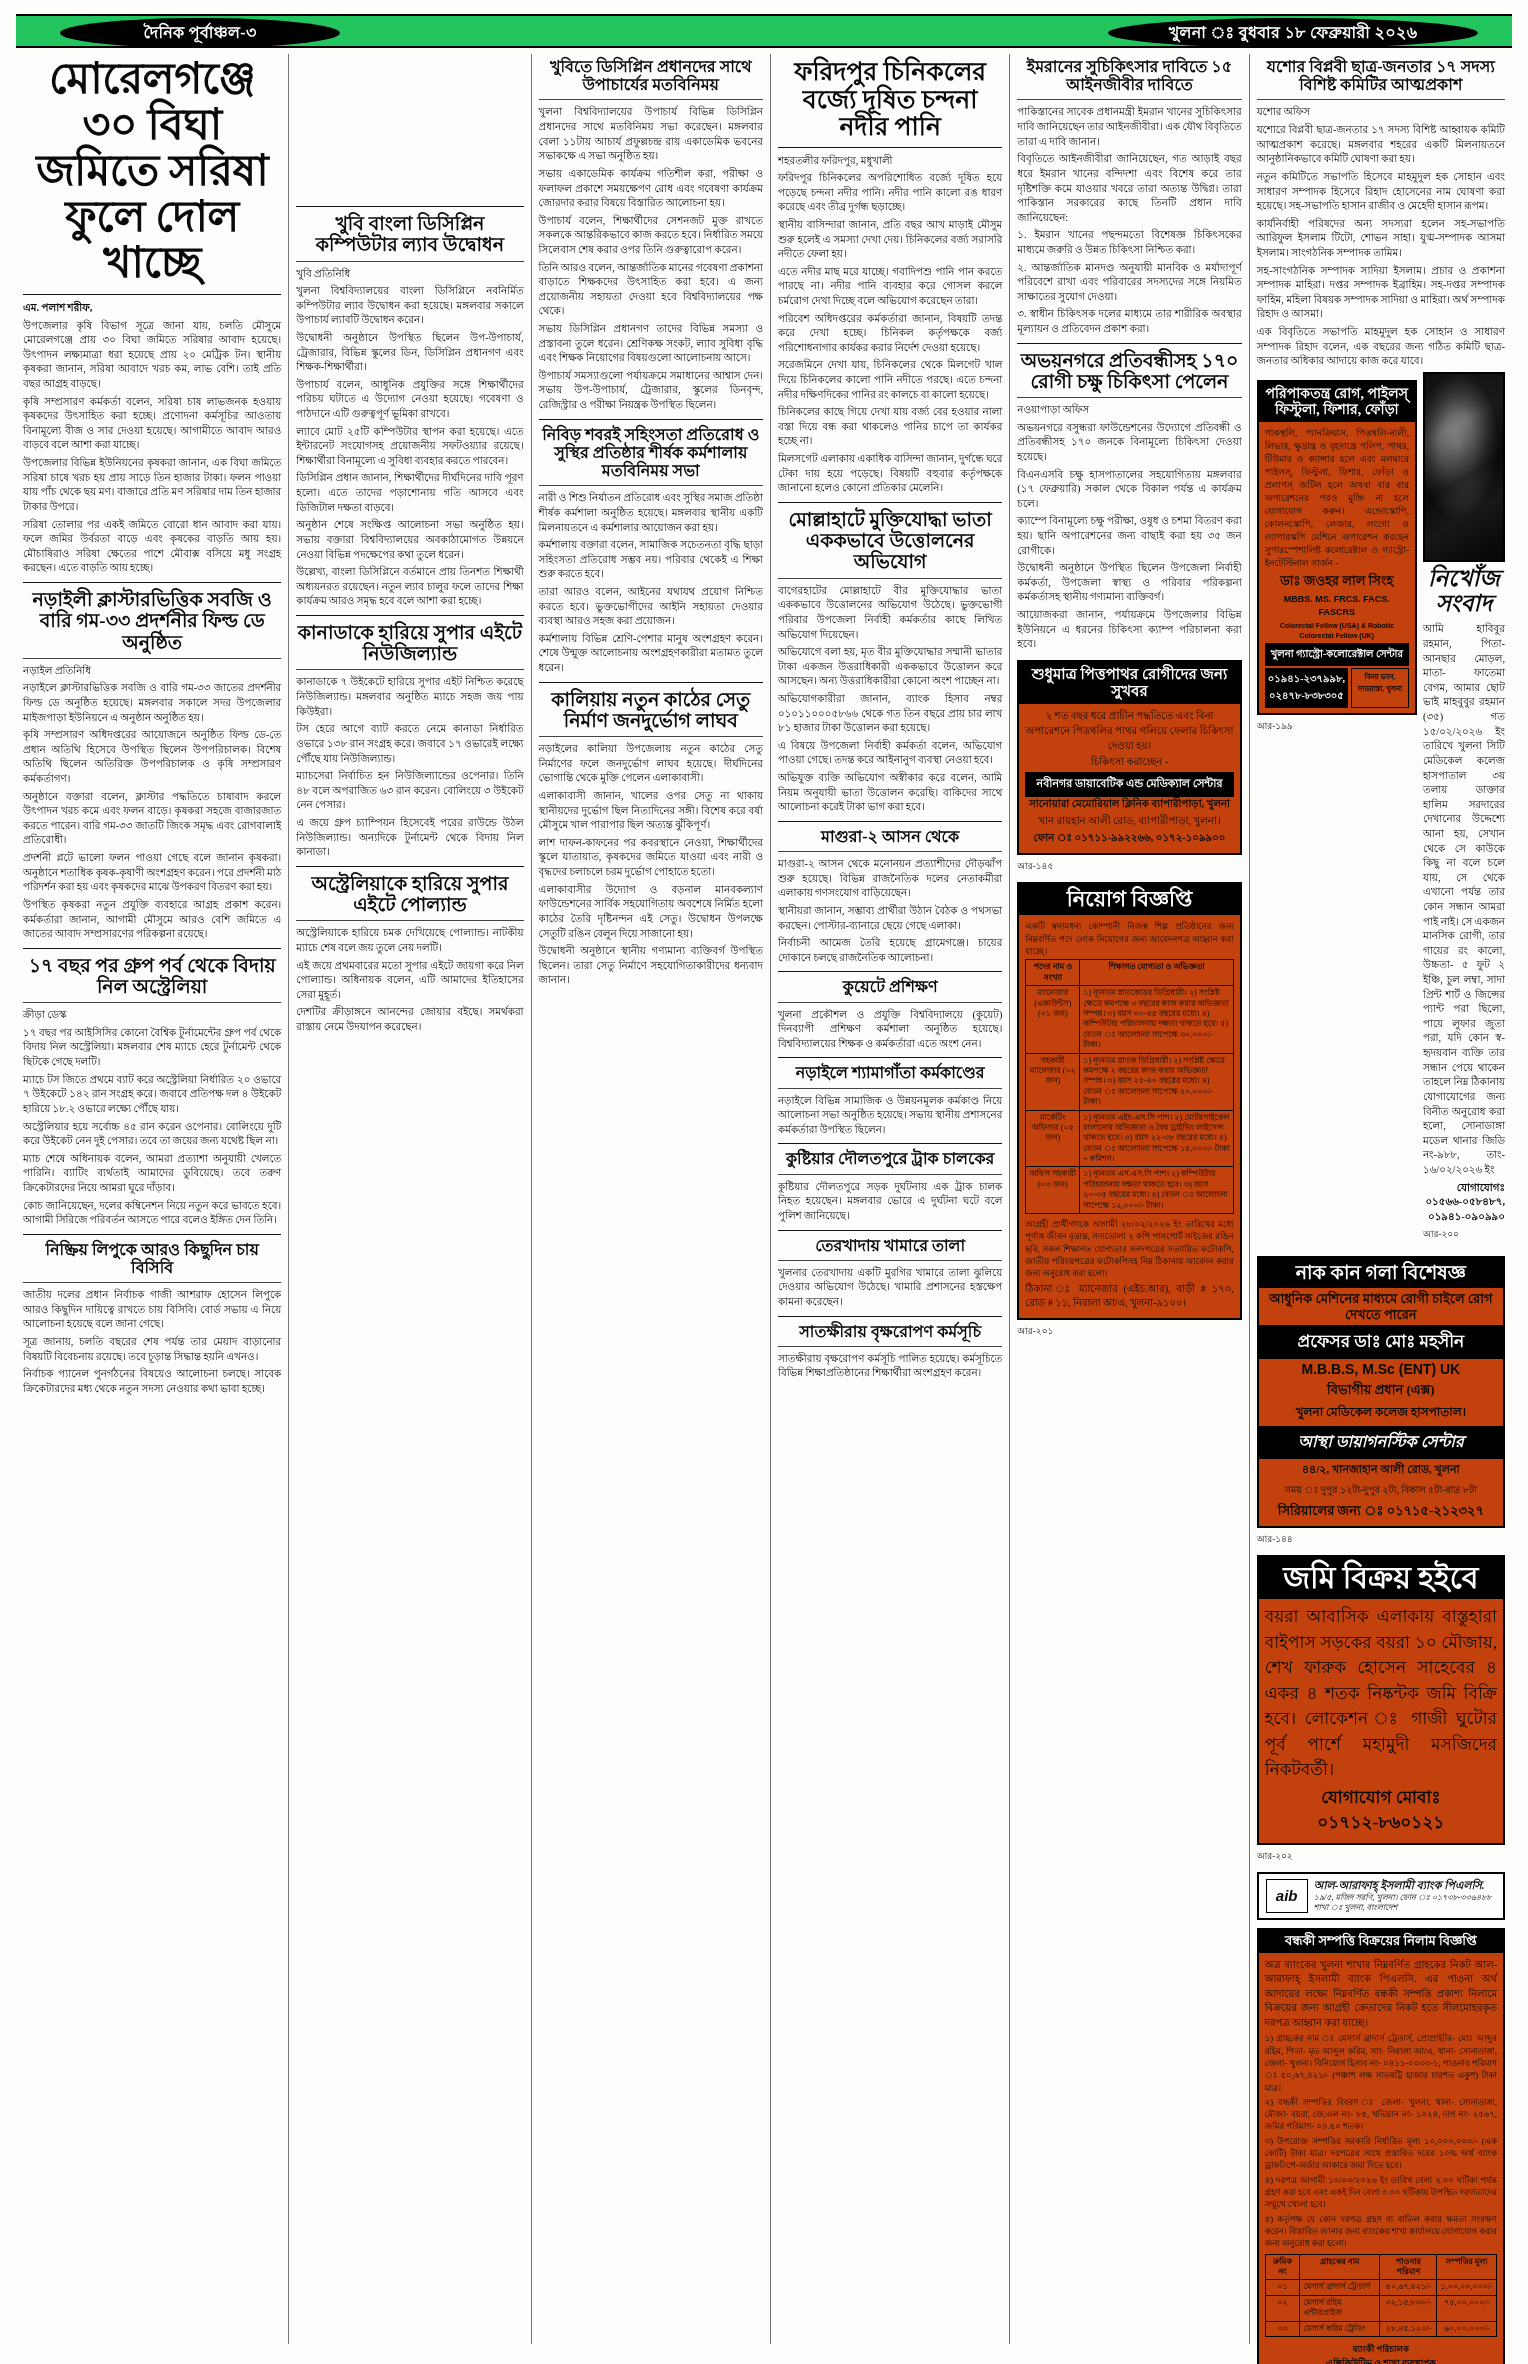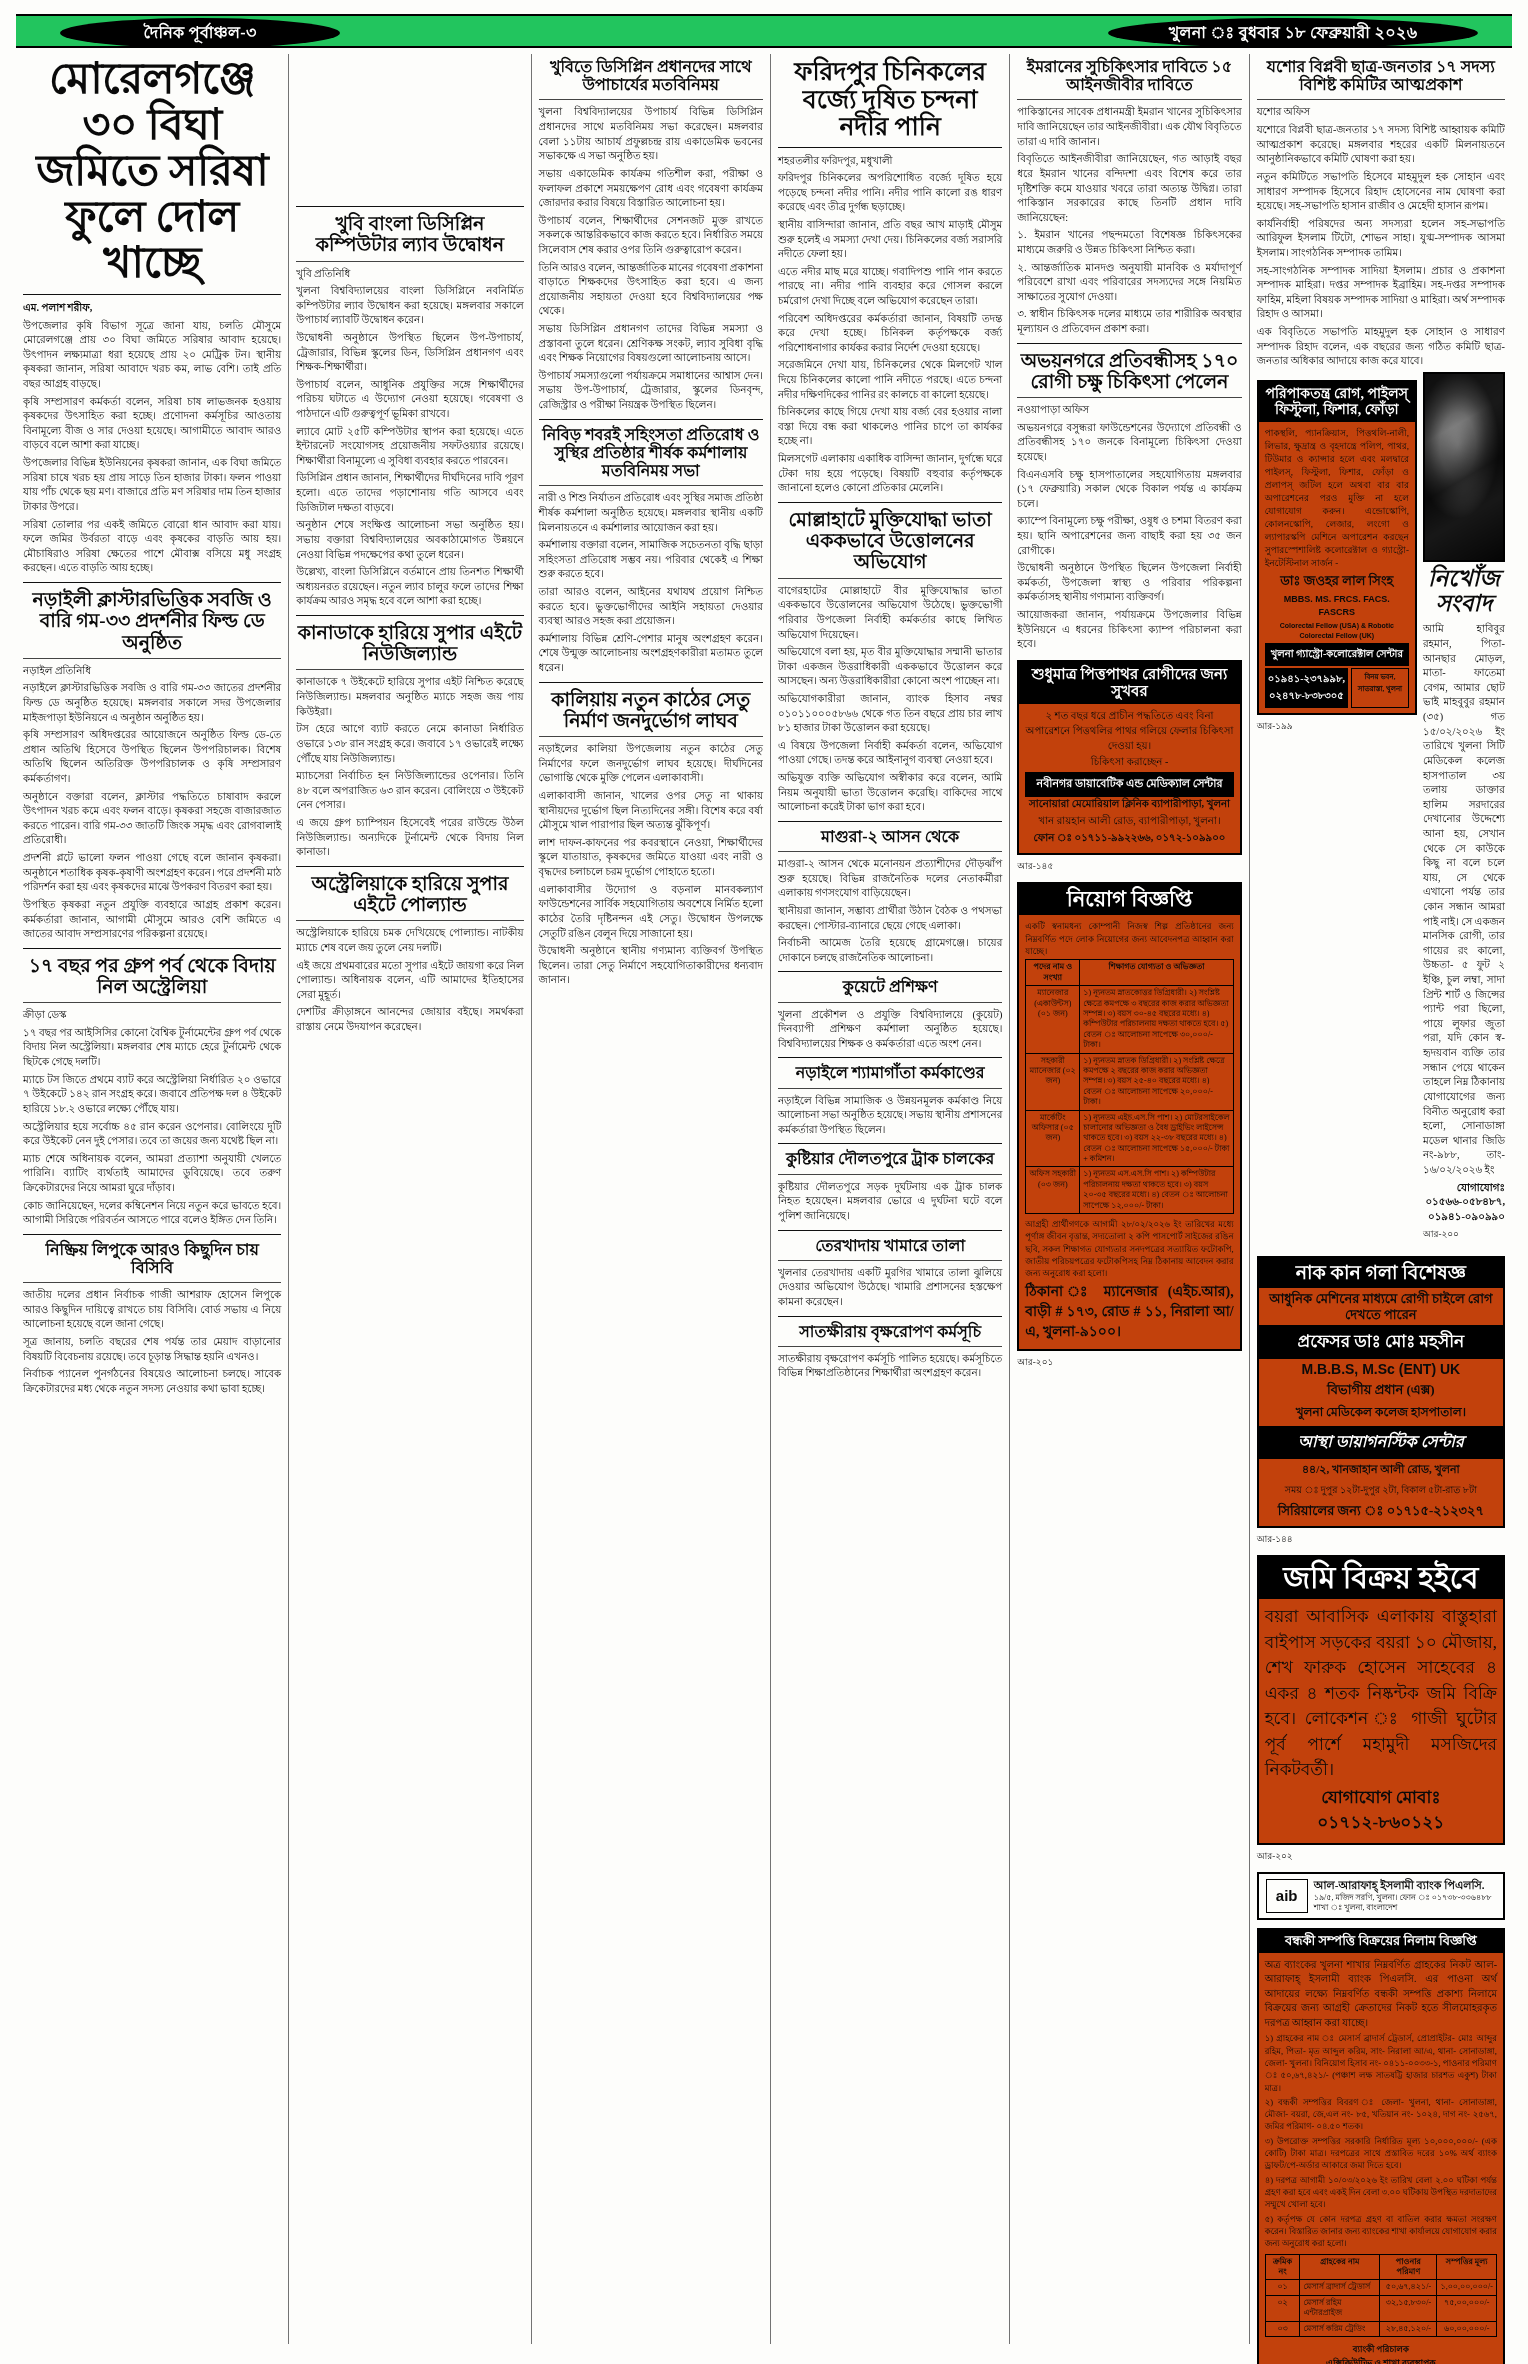--- a/index.html
+++ b/index.html
@@ -57,21 +57,21 @@
      radial-gradient(ellipse 60% 45% at 42% 38%, #f2f2f2 0%, #b8b8b8 38%, #6a6a6a 62%, #2a2a2a 88%),
      linear-gradient(150deg,#555 0%,#9a9a9a 30%,#3a3a3a 55%,#8e8e8e 72%,#1e1e1e 100%);
      background-blend-mode:multiply; }
 
   
   table.jt { width:100%; border-collapse:collapse; font-size:8px; }
   table.jt td, table.jt th { border:1px solid #000; padding:2px 3px; vertical-align:top; line-height:1.3; }
   table.jt th { font-weight:bold; text-align:center; }
   .tc { text-align:center; }
 
-  .logo-box { display:flex; align-items:center; gap:6px; border:2px solid #000; padding:5px 7px; margin:8px 0 3px; }
+  .logo-box { display:flex; align-items:center; gap:6px; border:2px solid #000; padding:5px 7px; margin:8px 0 3px;font-style:italic; }
   .logo-mark { width:42px; height:34px; border:1.5px solid #000; display:flex; align-items:center; justify-content:center;
                font-weight:bold; font-size:15px; font-family:"Liberation Sans",sans-serif; flex:0 0 auto; }
   .logo-txt { font-size:11px; font-weight:bold; line-height:1.2; }
   .logo-sub { font-size:8px; font-weight:normal; line-height:1.25; }
   .big-ad-hd { font-size:30px; }
   .mid-ad-hd { font-size:21px; }
   .sm-ad-hd { font-size:15px; }
   .xl-txt { font-size:17px; line-height:1.5; text-align:justify; }
   .xl-txt p { font-size:17px !important; line-height:1.5 !important; }
   .en { font-family:"Liberation Sans",sans-serif; }
@@ -295,21 +295,21 @@
               <td>১) ন্যূনতম এইচ.এস.সি পাশ। ২) মোটরসাইকেল চালানোর অভিজ্ঞতা ও বৈধ ড্রাইভিং লাইসেন্স থাকতে হবে। ৩) বয়স ২২-৩৮ বছরের মধ্যে। ৪) বেতন ঃ আলোচনা সাপেক্ষে ১৫,০০০/- টাকা + কমিশন।</td>
             </tr>
             <tr>
               <td class="tc">অফিস সহকারী
 (০৩ জন)</td>
               <td>১) ন্যূনতম এস.এস.সি পাশ। ২) কম্পিউটার পরিচালনায় দক্ষতা থাকতে হবে। ৩) বয়স ২০-৩৫ বছরের মধ্যে। ৪) বেতন ঃ আলোচনা সাপেক্ষে ১২,০০০/- টাকা।</td>
             </tr>
           </tbody>
             </table>
           <p style="font-size:8.5px;margin-top:4px">আগ্রহী প্রার্থীগণকে আগামী ২৮/০২/২০২৬ ইং তারিখের মধ্যে পূর্ণাঙ্গ জীবন বৃত্তান্ত, সদ্যতোলা ২ কপি পাসপোর্ট সাইজের রঙিন ছবি, সকল শিক্ষাগত যোগ্যতার সনদপত্রের সত্যায়িত ফটোকপি, জাতীয় পরিচয়পত্রের ফটোকপিসহ নিম্ন ঠিকানায় আবেদন করার জন্য অনুরোধ করা হলো।</p>
-          <p style="font-size:14px;font-weight:bold">ঠিকানা ঃ ম্যানেজার (এইচ.আর), বাড়ী # ১৭৩, রোড # ১১, নিরালা আ/এ, খুলনা-৯১০০।</p>
+          <p style="font-size:10px;font-weight:normal">ঠিকানা ঃ ম্যানেজার (এইচ.আর), বাড়ী # ১৭৩, রোড # ১১, নিরালা আ/এ, খুলনা-৯১০০।</p>
         </div>
       </div>
       <div class="ref">আর-২০১</div>
     </div>
 
     <div class="col c6">
       <h4 class="hl">যশোর বিপ্লবী ছাত্র-জনতার ১৭ সদস্য বিশিষ্ট কমিটির আত্মপ্রকাশ</h4>
       <div class="rule-thin"></div>
       <p class="bt">যশোর অফিস</p>
       <p class="bt">যশোরে বিপ্লবী ছাত্র-জনতার ১৭ সদস্য বিশিষ্ট আহ্বায়ক কমিটি আত্মপ্রকাশ করেছে। মঙ্গলবার শহরের একটি মিলনায়তনে আনুষ্ঠানিকভাবে কমিটি ঘোষণা করা হয়।</p>

